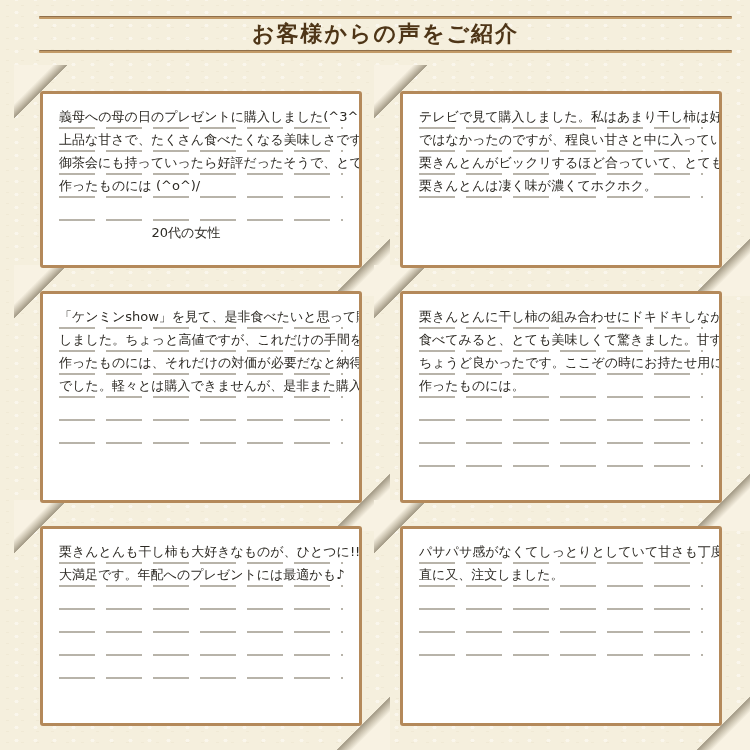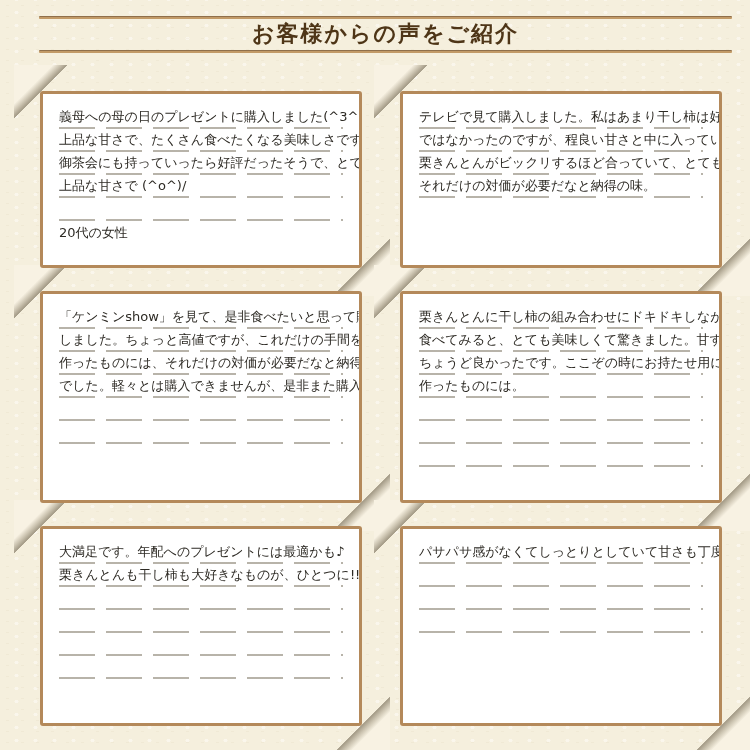--- a/index.html
+++ b/index.html
@@ -56,53 +56,53 @@
   }
   .line{
     height:23px;line-height:21px;
     font-size:13px;color:var(--text);
     white-space:nowrap;letter-spacing:0;
     background:repeating-linear-gradient(90deg,var(--rule) 0 36px,rgba(125,117,99,0) 36px 47px) left bottom / 100% 2px no-repeat;
   }
   .signature{
     height:24px;line-height:24px;
     font-size:13px;color:var(--text);
-    text-align:left;padding-right:30px;
+    text-align:center;padding-right:30px;
   }
 </style>
 </head>
 <body>
 
 <div class="page">
   <div class="header">
     <div class="hrule"></div>
     <h1 class="title">お客様からの声をご紹介</h1>
     <div class="hrule"></div>
   </div>
   <div class="grid" id="grid">
       <div class="cell">
         <div class="fold fold-tl"></div>
         <div class="fold fold-br"></div>
         <div class="card">
           <div class="line">義母への母の日のプレゼントに購入しました(^3^)/</div>
           <div class="line">上品な甘さで、たくさん食べたくなる美味しさです★</div>
           <div class="line">御茶会にも持っていったら好評だったそうで、とても</div>
-          <div class="line">上品な甘さで (^o^)/</div>
+          <div class="line">作ったものには (^o^)/</div>
           <div class="line empty"></div>
           <div class="signature">20代の女性</div>
         </div>
       </div>
       <div class="cell">
         <div class="fold fold-tl"></div>
         <div class="fold fold-br"></div>
         <div class="card">
           <div class="line">テレビで見て購入しました。私はあまり干し柿は好き</div>
           <div class="line">ではなかったのですが、程良い甘さと中に入っている</div>
           <div class="line">栗きんとんがビックリするほど合っていて、とても美味し</div>
-          <div class="line">それだけの対価が必要だなと納得の味。</div>
+          <div class="line">栗きんとんは凄く味が濃くてホクホク。</div>
         </div>
       </div>
       <div class="cell">
         <div class="fold fold-tl"></div>
         <div class="fold fold-br"></div>
         <div class="card">
           <div class="line">「ケンミンshow」を見て、是非食べたいと思って購入</div>
           <div class="line">しました。ちょっと高値ですが、これだけの手間をかけて</div>
           <div class="line">作ったものには、それだけの対価が必要だなと納得の味</div>
           <div class="line">でした。軽々とは購入できませんが、是非また購入したい</div>
@@ -120,32 +120,33 @@
           <div class="line">作ったものには。</div>
           <div class="line empty"></div>
           <div class="line empty"></div>
           <div class="line empty"></div>
         </div>
       </div>
       <div class="cell">
         <div class="fold fold-tl"></div>
         <div class="fold fold-br"></div>
         <div class="card">
+          <div class="line">栗きんとんも干し柿も大好きなものが、ひとつに!!</div>
           <div class="line">大満足です。年配へのプレゼントには最適かも♪</div>
-          <div class="line">栗きんとんも干し柿も大好きなものが、ひとつに!!</div>
           <div class="line empty"></div>
           <div class="line empty"></div>
           <div class="line empty"></div>
           <div class="line empty"></div>
         </div>
       </div>
       <div class="cell">
         <div class="fold fold-tl"></div>
         <div class="fold fold-br"></div>
         <div class="card">
           <div class="line">パサパサ感がなくてしっとりとしていて甘さも丁度良くて</div>
+          <div class="line">直に又、注文しました。</div>
           <div class="line empty"></div>
           <div class="line empty"></div>
           <div class="line empty"></div>
         </div>
       </div>
     </div>
 </div>
 
 </body></html>

